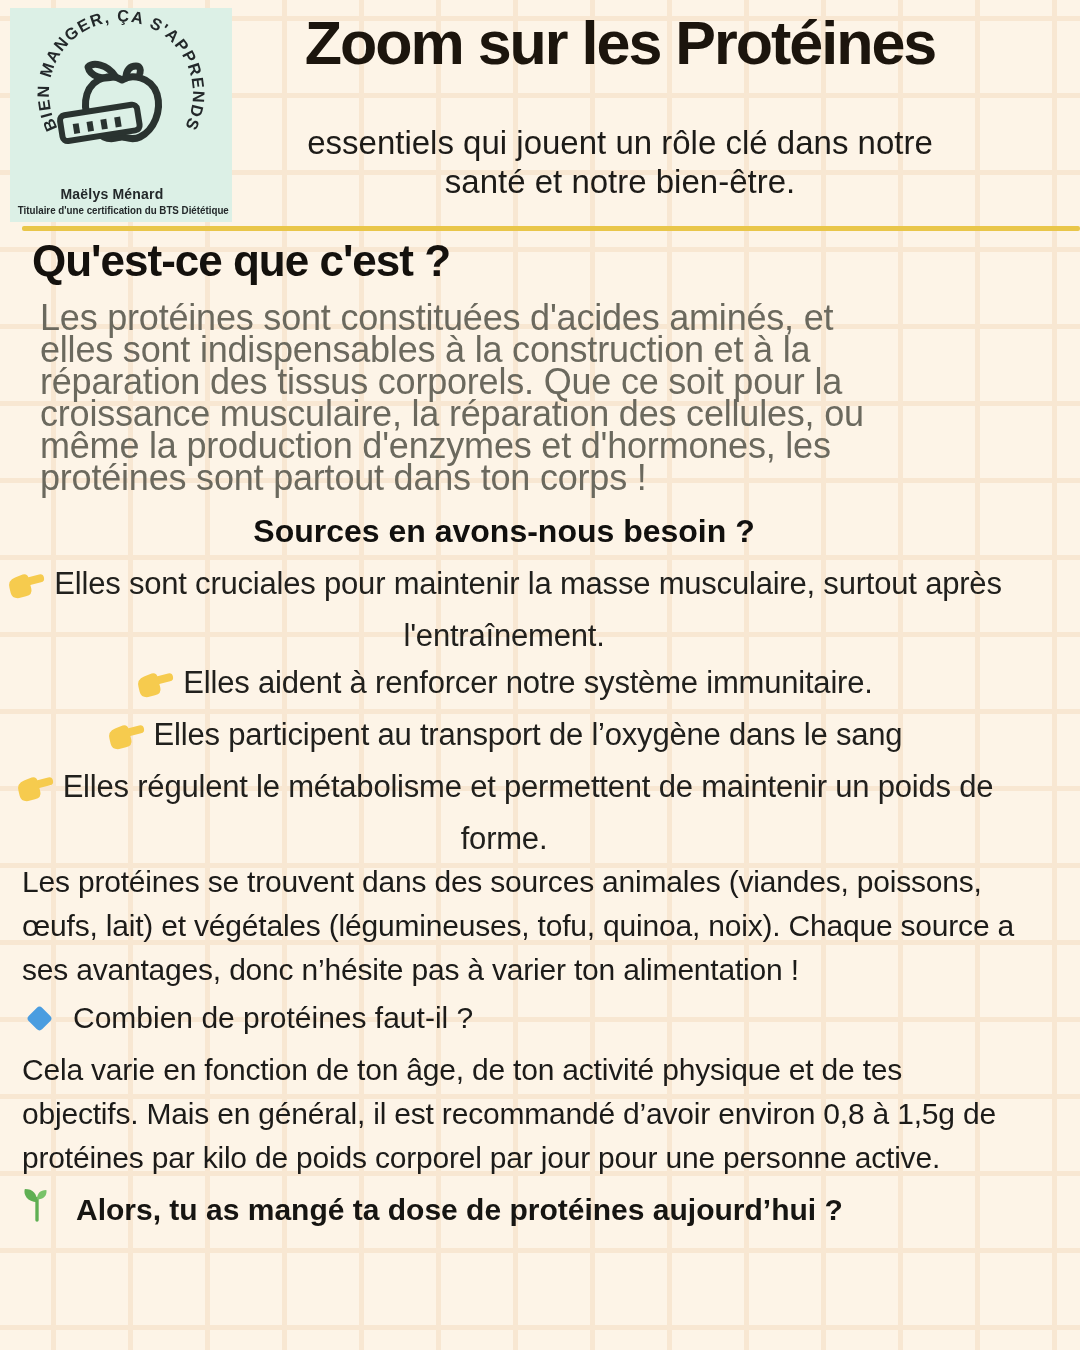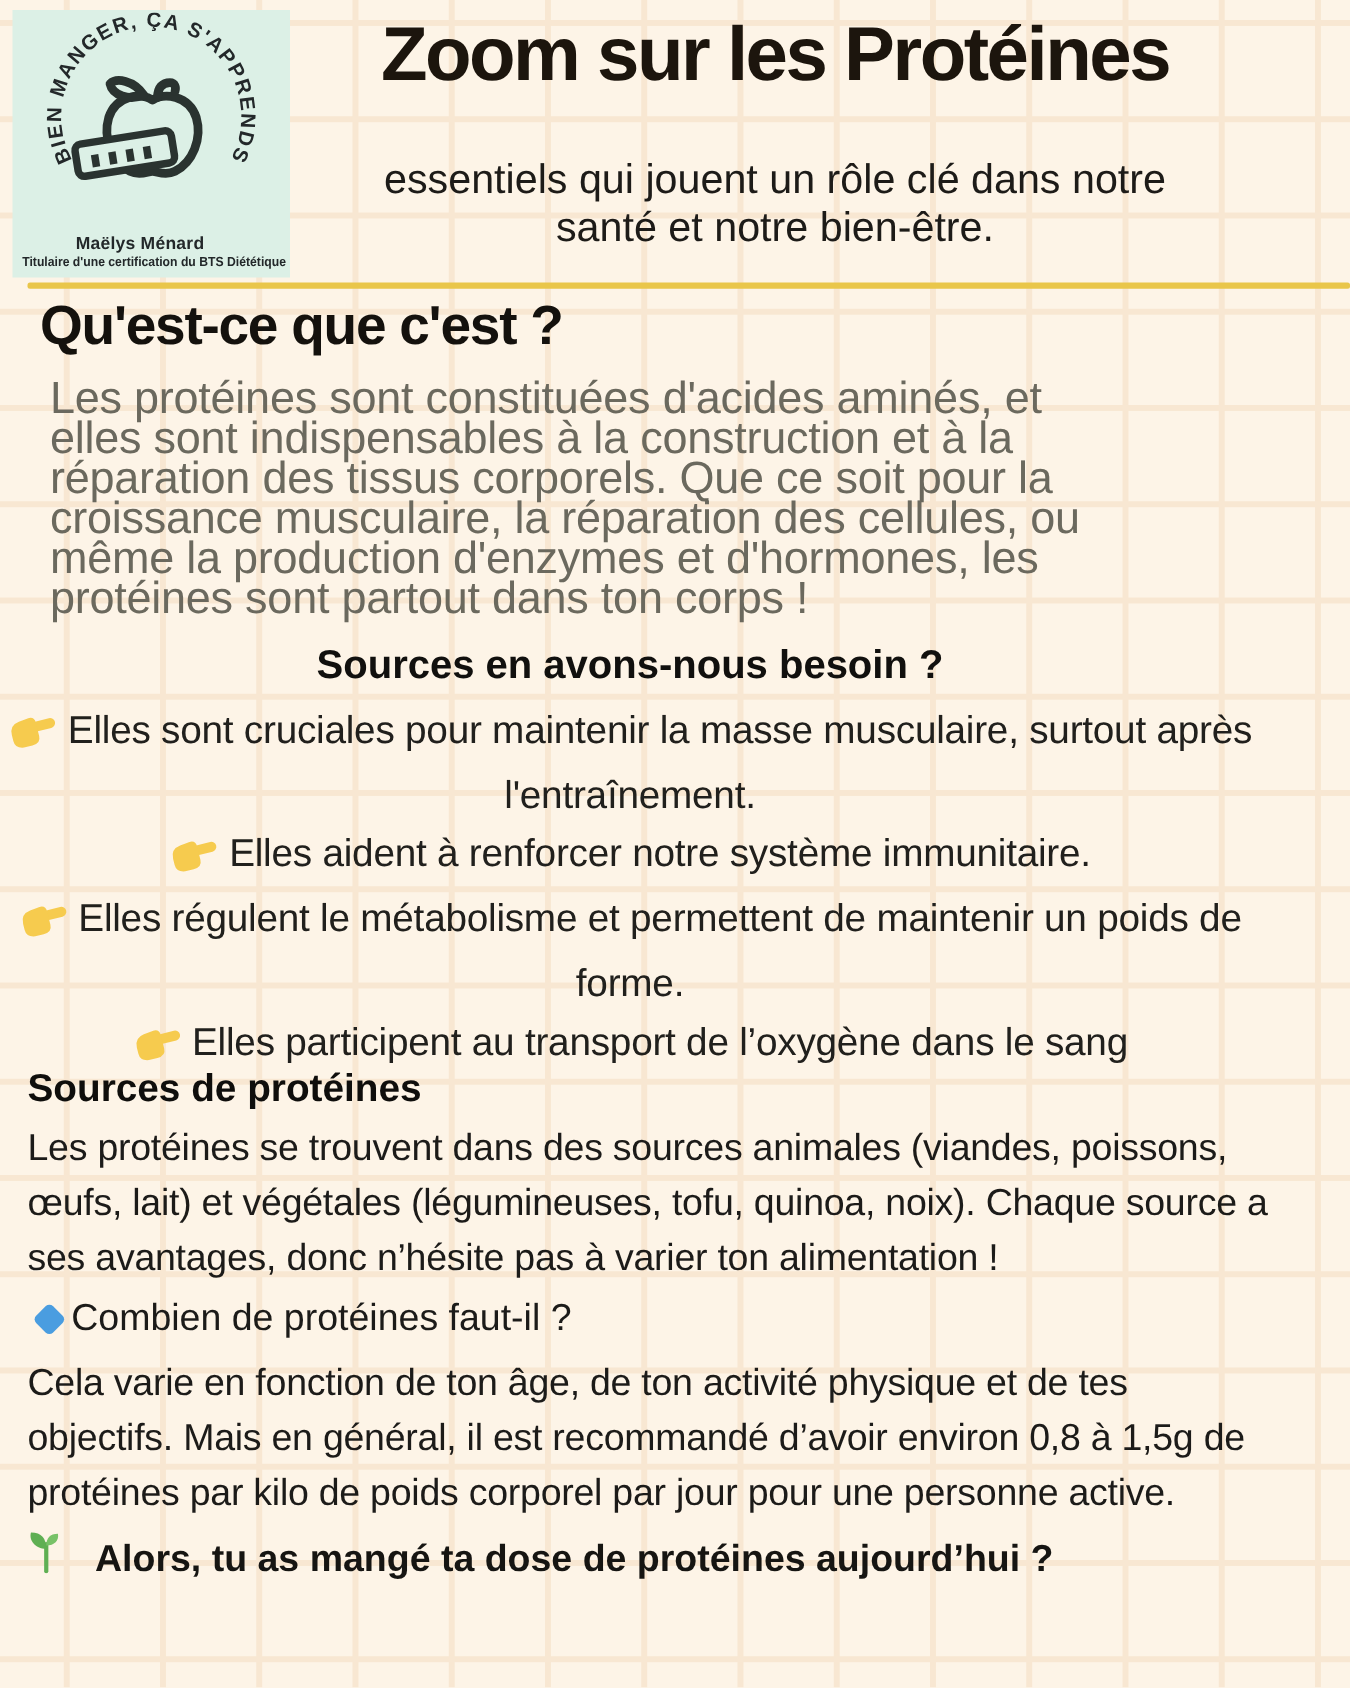--- a/index.html
+++ b/index.html
@@ -71,21 +71,21 @@
   
   .sources-section{position:absolute;left:22px;top:852px;width:1000px;}
   .sources-heading{
     margin:0;font-size:31px;line-height:37px;font-weight:bold;color:#0f0e0c;
   }
   .sources-body,.sources-answer{
     margin:8px 0 0 0;font-size:30px;line-height:44px;color:#1c1b19;letter-spacing:-.2px;
   }
   .question-line{
     margin:4px 0 0 6px;font-size:30px;line-height:44px;color:#1c1b19;
-    display:flex;align-items:center;gap:8px;
+    display:flex;align-items:center;gap:24px;
   }
   .diamond-icon{
     display:inline-block;width:19px;height:19px;background:#4a9de0;
     border-radius:4px;transform:rotate(45deg);flex:0 0 auto;margin-left:2px;
   }
   .closing-line{
     margin:6px 0 0 0;font-size:30px;line-height:44px;font-weight:bold;color:#161512;
     display:flex;align-items:center;gap:24px;
   }
   .seedling-icon{flex:0 0 auto;display:inline-block;}
@@ -163,37 +163,36 @@
     </div>
 
     <div class="bullet-line">
       <span class="finger-icon">
         <svg width="40" height="30" viewBox="0 0 40 30">
             <g fill="#f6cb4e" transform="rotate(-14 20 15)">
               <rect x="13" y="9" width="26" height="8" rx="4"></rect>
               <path d="M3 15 q0-8 8-9 l8-1 q5 0 5 5 v11 q0 6-7 6 h-7 q-7-1-7-7 z"></path>
             </g>
           </svg>
+      </span><span>Elles participent au transport de l’oxygène dans le sang</span>
+    </div>
+
+    <div class="bullet-line">
+      <span class="finger-icon">
+        <svg width="40" height="30" viewBox="0 0 40 30">
+            <g fill="#f6cb4e" transform="rotate(-14 20 15)">
+              <rect x="13" y="9" width="26" height="8" rx="4"></rect>
+              <path d="M3 15 q0-8 8-9 l8-1 q5 0 5 5 v11 q0 6-7 6 h-7 q-7-1-7-7 z"></path>
+            </g>
+          </svg>
       </span><span>Elles régulent le métabolisme et permettent de maintenir un poids de forme.</span>
     </div>
-
-    <div class="bullet-line">
-      <span class="finger-icon">
-        <svg width="40" height="30" viewBox="0 0 40 30">
-            <g fill="#f6cb4e" transform="rotate(-14 20 15)">
-              <rect x="13" y="9" width="26" height="8" rx="4"></rect>
-              <path d="M3 15 q0-8 8-9 l8-1 q5 0 5 5 v11 q0 6-7 6 h-7 q-7-1-7-7 z"></path>
-            </g>
-          </svg>
-      </span><span>Elles participent au transport de l’oxygène dans le sang</span>
-    </div>
   </section>
 
   <section class="sources-section">
-    <h3 class="sources-heading">Sources de protéines</h3>
     <p class="sources-body"> Les protéines se trouvent dans des sources animales (viandes, poissons, œufs, lait) et végétales (légumineuses, tofu, quinoa, noix). Chaque source a ses avantages, donc n’hésite pas à varier ton alimentation !</p>
 
     <div class="question-line">
       <span class="diamond-icon"></span>
       <span>Combien de protéines faut-il ?</span>
     </div>
 
     <p class="sources-answer"> Cela varie en fonction de ton âge, de ton activité physique et de tes objectifs. Mais en général, il est recommandé d’avoir environ 0,8 à 1,5g de protéines par kilo de poids corporel par jour pour une personne active.</p>
 
     <div class="closing-line">

